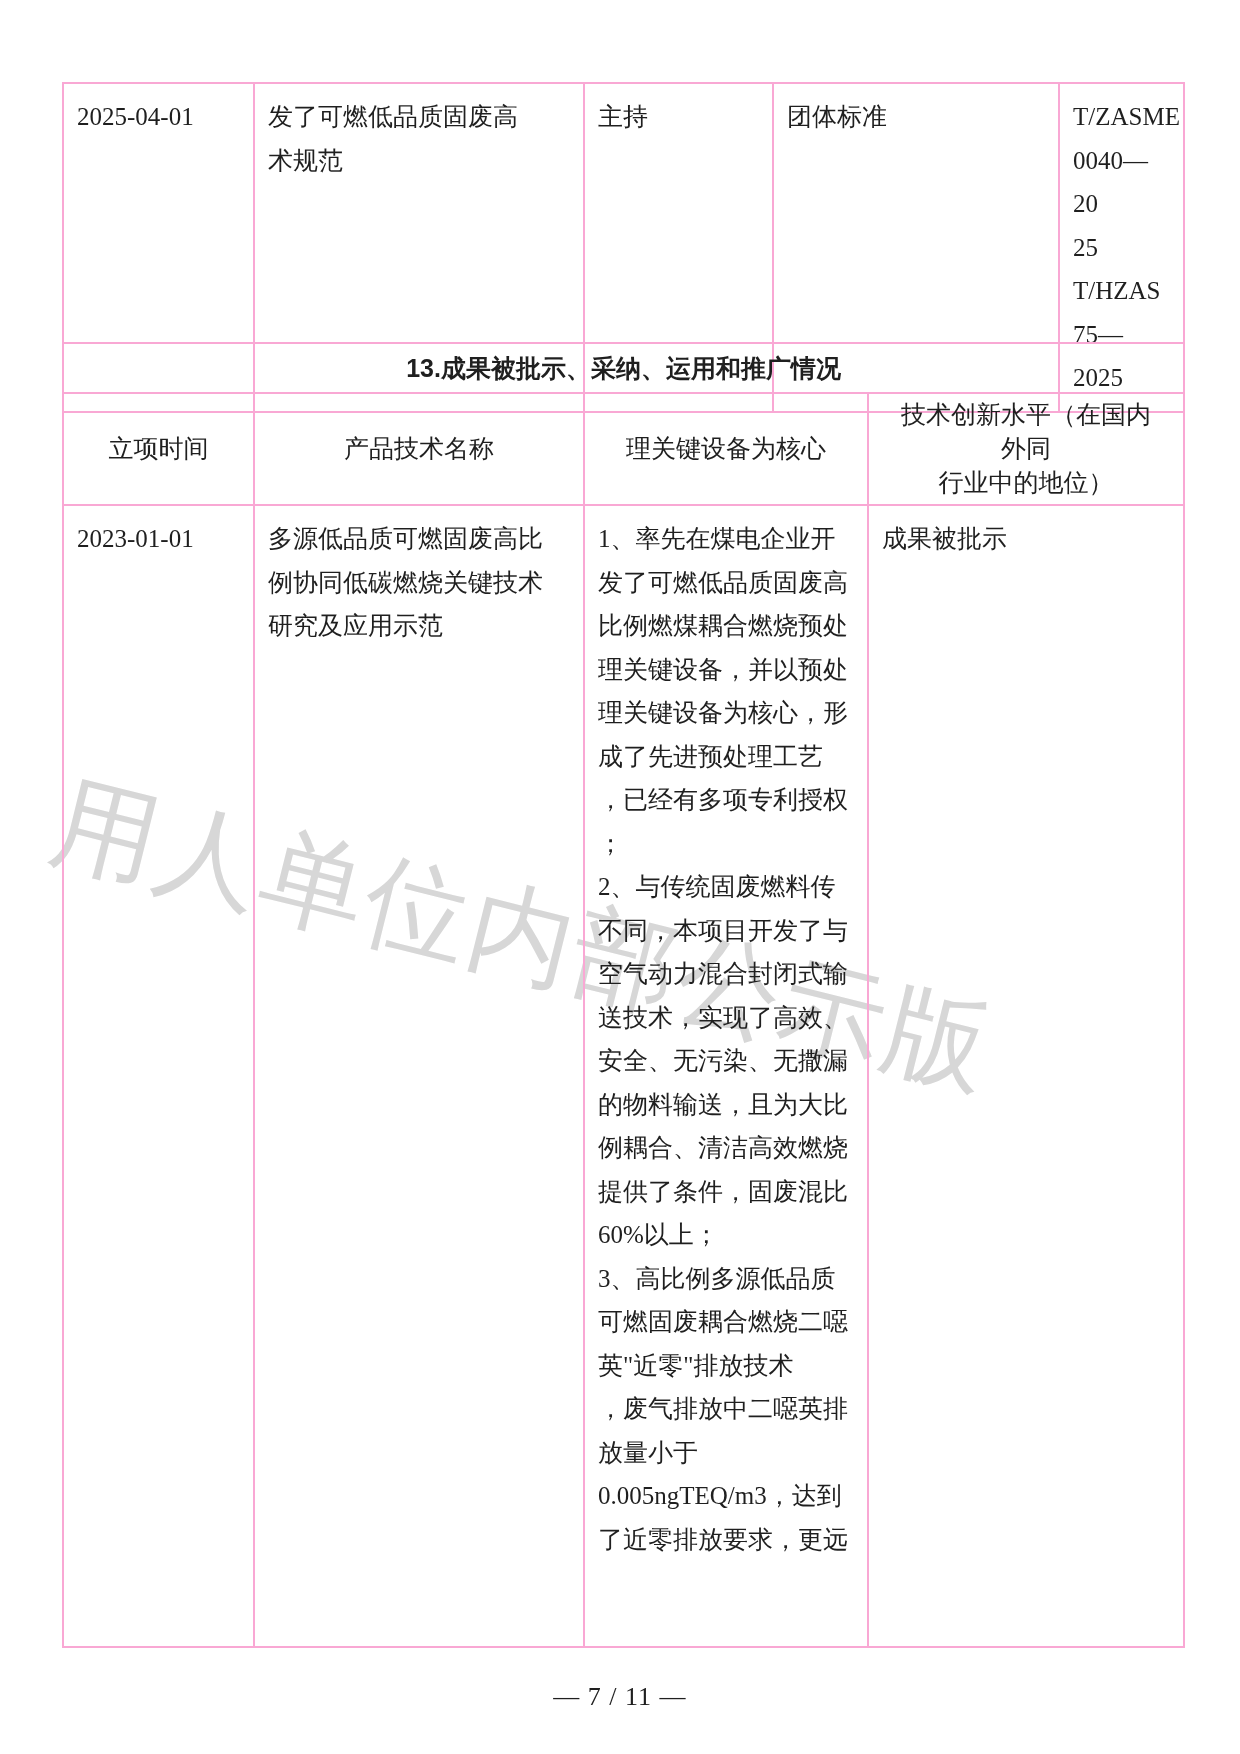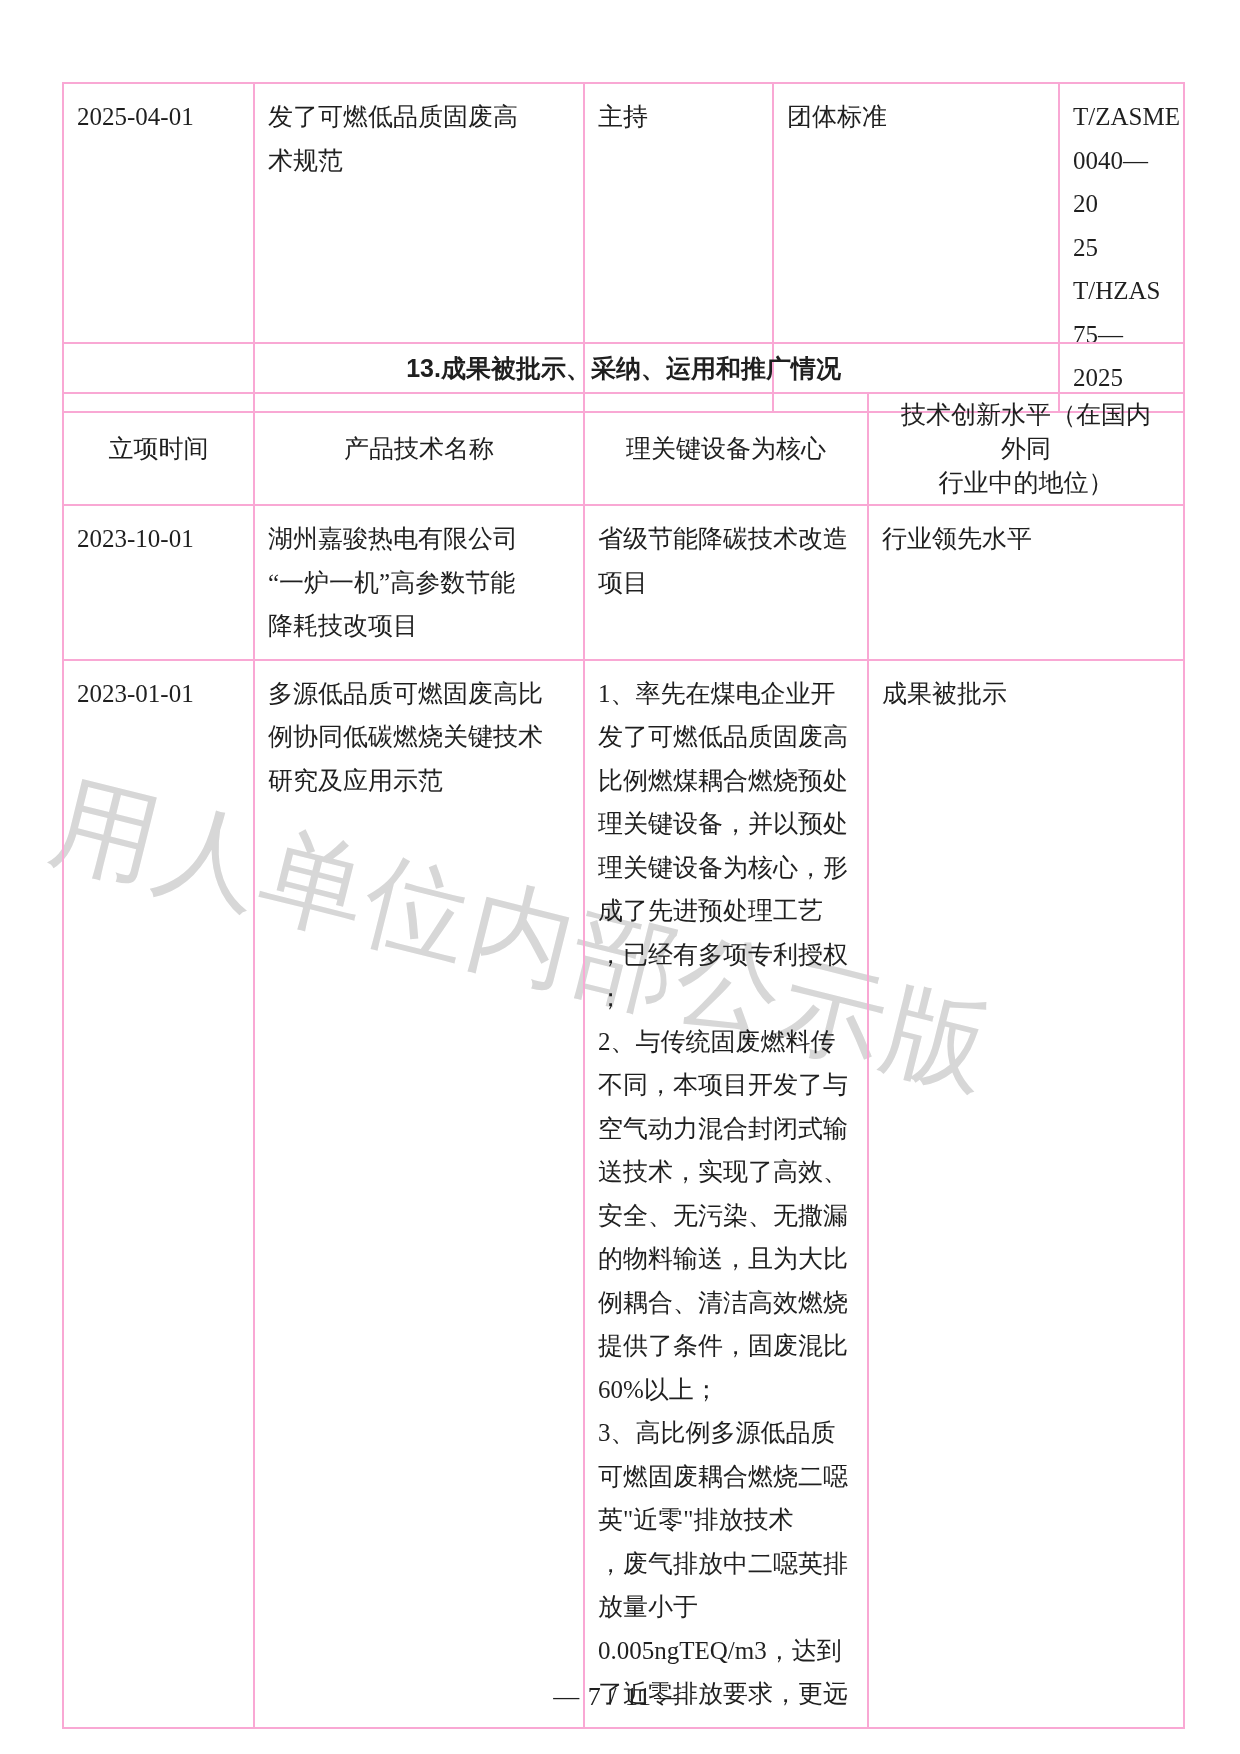--- a/index.html
+++ b/index.html
@@ -123,29 +123,20 @@
     <tr>
       <td class="title-cell" colspan="4">13.成果被批示、采纳、运用和推广情况</td>
     </tr>
     <tr>
       <th>立项时间</th>
       <th>产品技术名称</th>
       <th>理关键设备为核心</th>
       <th>技术创新水平（在国内外同
 行业中的地位）</th>
     </tr>
-    <tr class="row-h1">
-      <td>2023-10-01</td>
-      <td>湖州嘉骏热电有限公司
-“一炉一机”高参数节能
-降耗技改项目</td>
-      <td>省级节能降碳技术改造
-项目</td>
-      <td>行业领先水平</td>
-    </tr>
     <tr>
       <td>2023-01-01</td>
       <td>多源低品质可燃固废高比
 例协同低碳燃烧关键技术
 研究及应用示范</td>
       <td class="row-benefit-long">1、率先在煤电企业开
 发了可燃低品质固废高
 比例燃煤耦合燃烧预处
 理关键设备，并以预处
 理关键设备为核心，形

